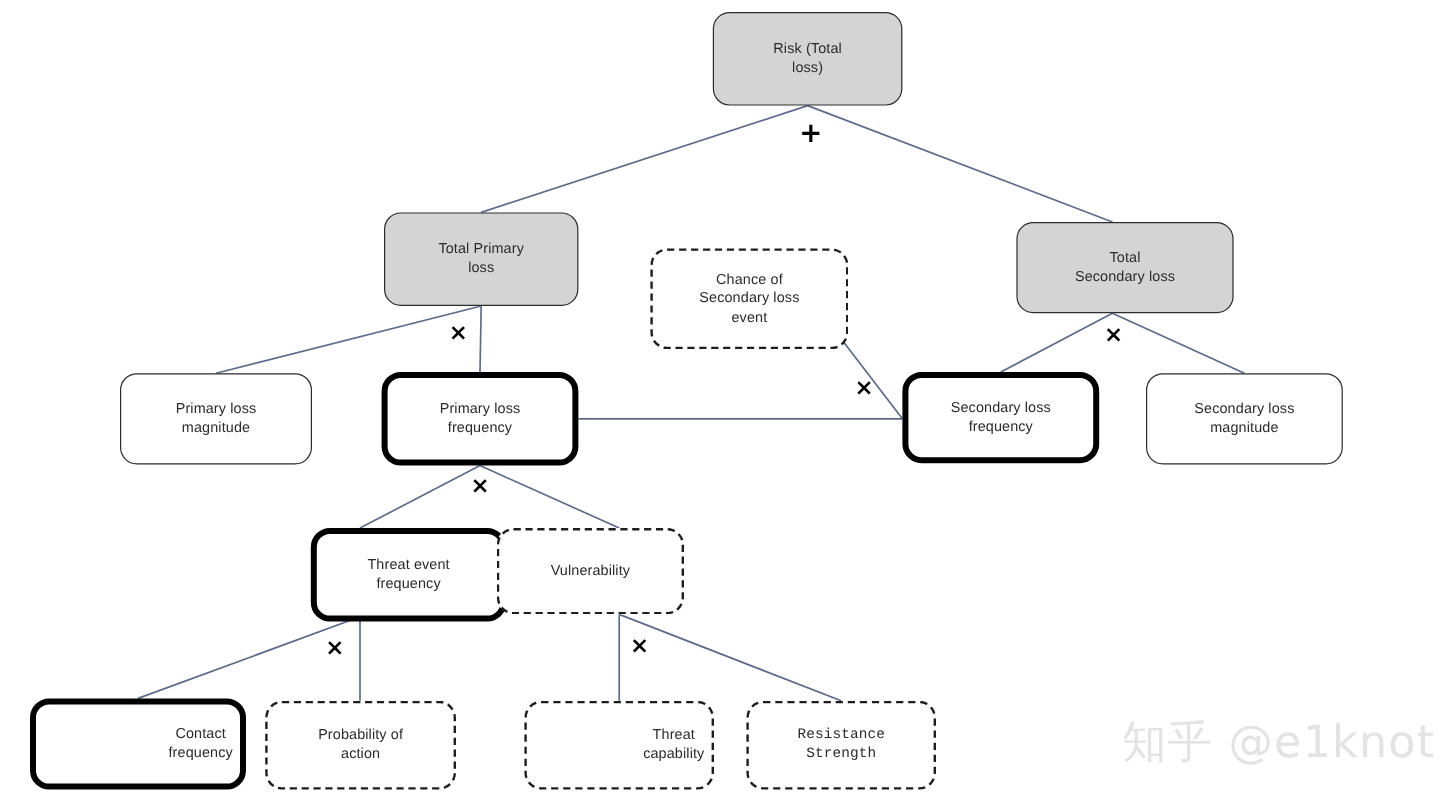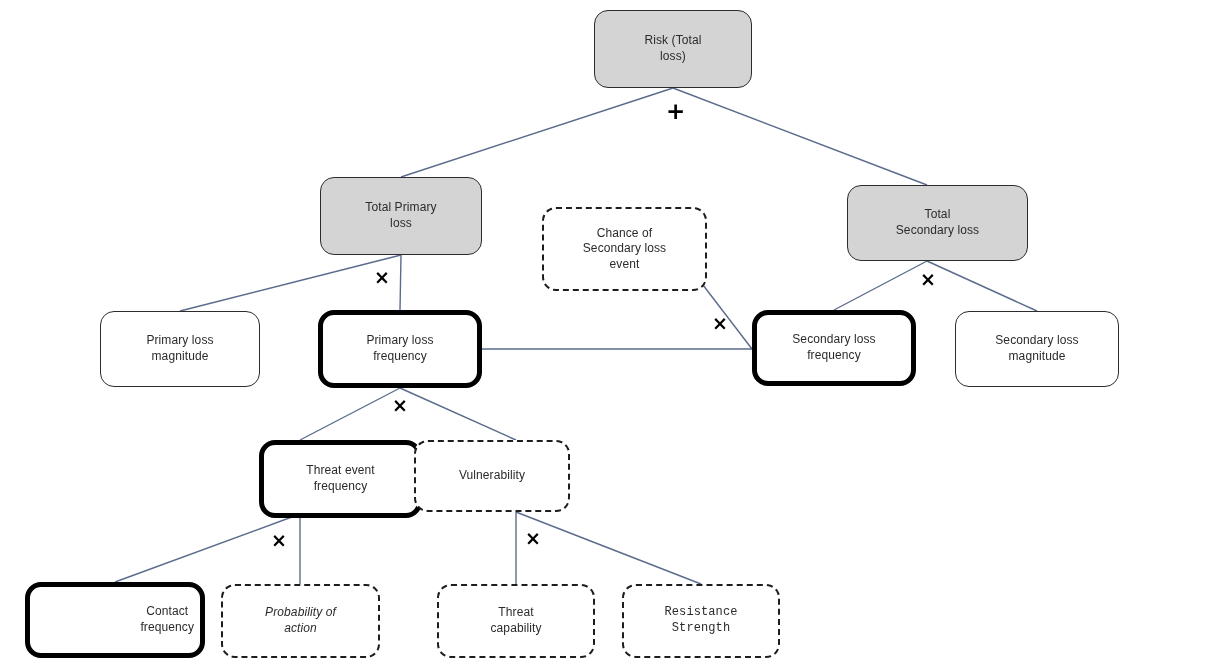--- a/index.html
+++ b/index.html
@@ -133,36 +133,37 @@
         <span class="lbl">Threat event
 frequency</span>
       </div>
       <div class="node f-white b-dashed" style="left: 414px; top: 440px; width: 156px; height: 72px;">
         <span class="lbl">Vulnerability</span>
       </div>
       <div class="node f-white b-bold" style="left: 25px; top: 582px; width: 180px; height: 76px; justify-content: flex-end;">
         <span class="lbl">Contact
 frequency</span>
       </div>
-      <div class="node f-white b-dashed" style="left: 221px; top: 584px; width: 159px; height: 74px; font-style: italic;">
+      <div class="node f-white b-dashed" style="left: 221px; top: 584px; width: 159px; height: 74px;">
         <span class="lbl">Probability of
 action</span>
       </div>
-      <div class="node f-white b-dashed" style="left: 437px; top: 584px; width: 158px; height: 74px;">
+      <div class="node f-white b-dashed" style="left: 437px; top: 584px; width: 158px; height: 74px; justify-content: flex-end;">
         <span class="lbl">Threat
 capability</span>
       </div>
       <div class="node f-white b-dashed" style="left: 622px; top: 584px; width: 158px; height: 74px; font-family: Liberation Mono, monospace;">
         <span class="lbl">Resistance
 Strength</span>
       </div>
     </div>
   <div id="ops-layer">
       <div class="op plus" style="left: 666px; top: 100px;">+</div>
       <div class="op times" style="left: 374px; top: 268px;">×</div>
       <div class="op times" style="left: 920px; top: 270px;">×</div>
       <div class="op times" style="left: 712px; top: 314px;">×</div>
       <div class="op times" style="left: 392px; top: 396px;">×</div>
       <div class="op times" style="left: 271px; top: 531px;">×</div>
       <div class="op times" style="left: 525px; top: 529px;">×</div>
     </div>
 
+  <div id="watermark" style="left: 935px; top: 600px;">知乎 @e1knot</div>
 </div>
 
 </body></html>

